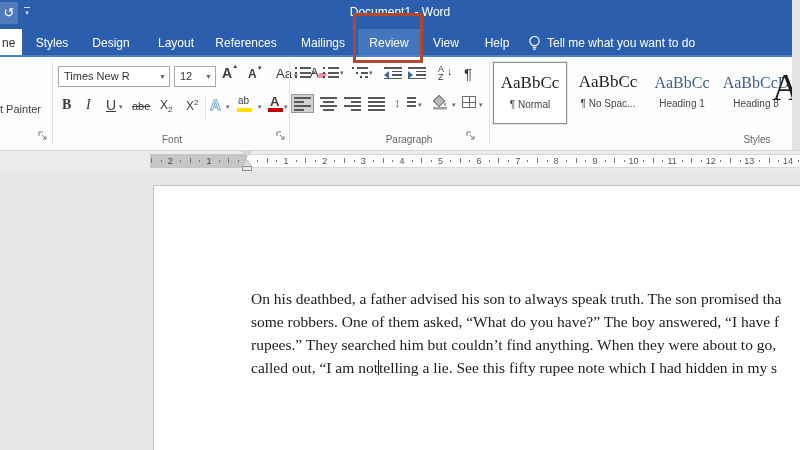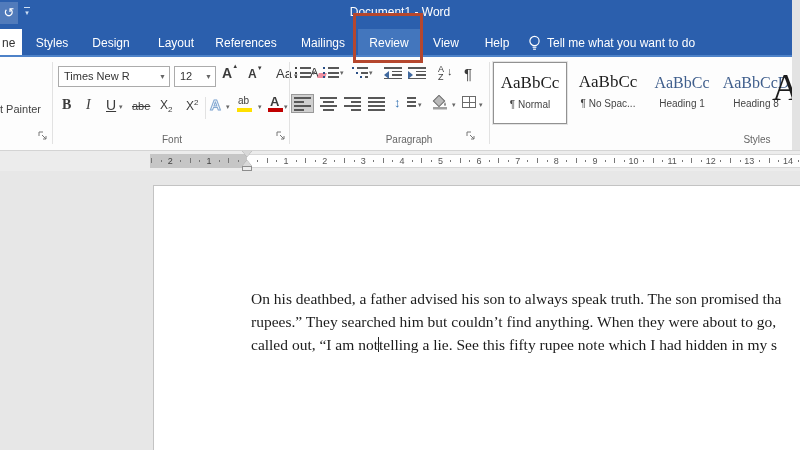--- a/index.html
+++ b/index.html
@@ -371,20 +371,21 @@
       </div>
     <div class="ind-first"></div>
     <div class="ind-hang"></div>
     <div class="ind-left"></div>
   </div>
 
   <div class="docarea">
     <div class="page">
       <div class="textblock">
         <div class="tline">On his deathbed, a father advised his son to always speak truth. The son promised tha</div>
+        <div class="tline">some robbers. One of them asked, “What do you have?” The boy answered, “I have f</div>
         <div class="tline">rupees.” They searched him but couldn’t find anything. When they were about to go,</div>
         <div class="tline">
           <span>called out, “I am not</span><span class="caret-bar"></span><span>telling a lie. See this fifty rupee note which I had hidden in my s</span>
         </div>
       </div>
     </div>
   </div>
 
 </div>
 

